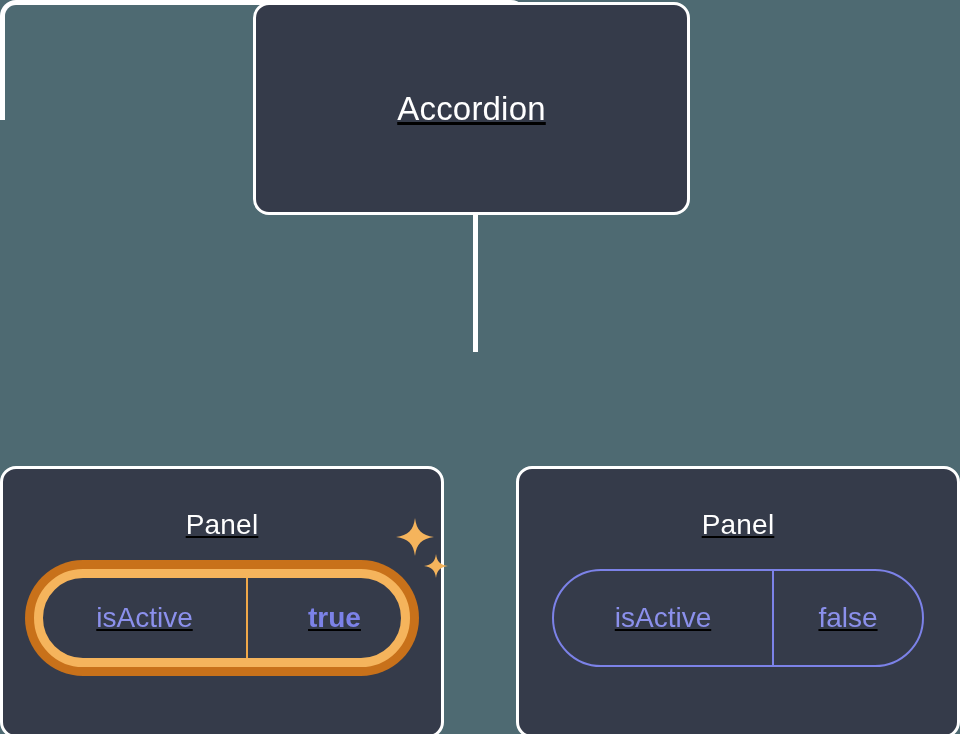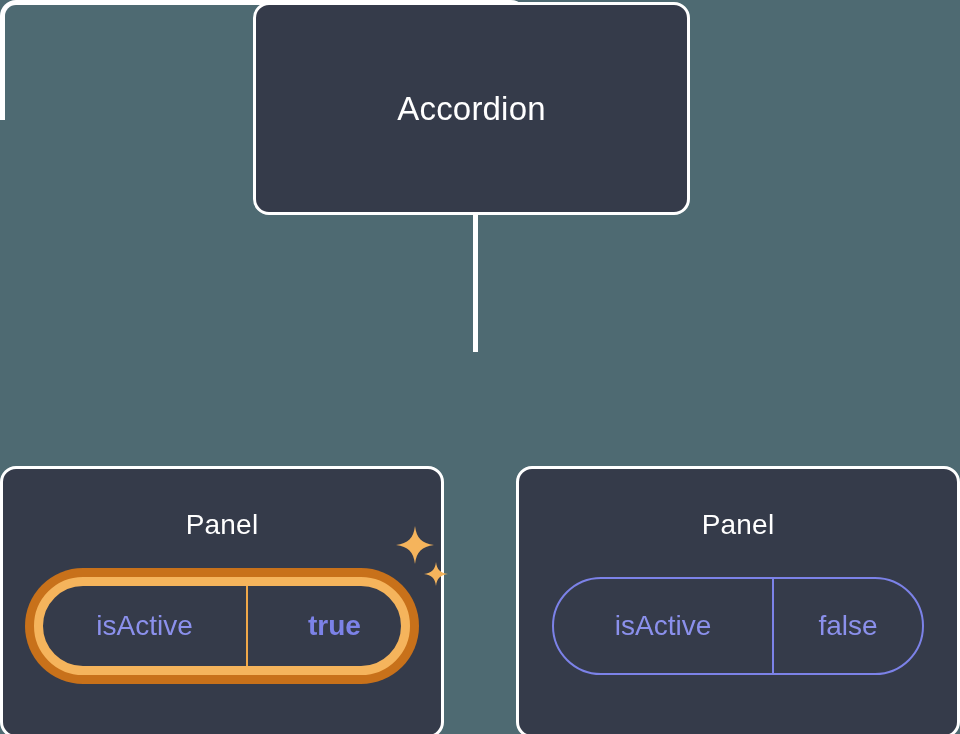--- a/index.html
+++ b/index.html
@@ -47,20 +47,21 @@
   
   .node {
     position: absolute;
     background: #353b4a;
     border: 3px solid #ffffff;
     border-radius: 16px;
     box-sizing: border-box;
     display: flex;
     flex-direction: column;
     align-items: center;
+    text-decoration: underline;
   }
   .node-root {
     left: 253px;
     top: 2px;
     width: 437px;
     height: 213px;
     justify-content: center;
   }
   .node-root .node-title {
     font-size: 33px;
@@ -78,21 +79,21 @@
     color: #ffffff;
     font-size: 28px;
     font-weight: 400;
     letter-spacing: 0.2px;
     line-height: 1;
   }
 
   
   .pill-wrap {
     position: relative;
-    margin-top: 38px;
+    margin-top: 30px;
     display: flex;
     align-items: center;
     justify-content: center;
   }
   .pill {
     display: flex;
     align-items: stretch;
     border-radius: 999px;
     box-sizing: border-box;
     height: 98px;

